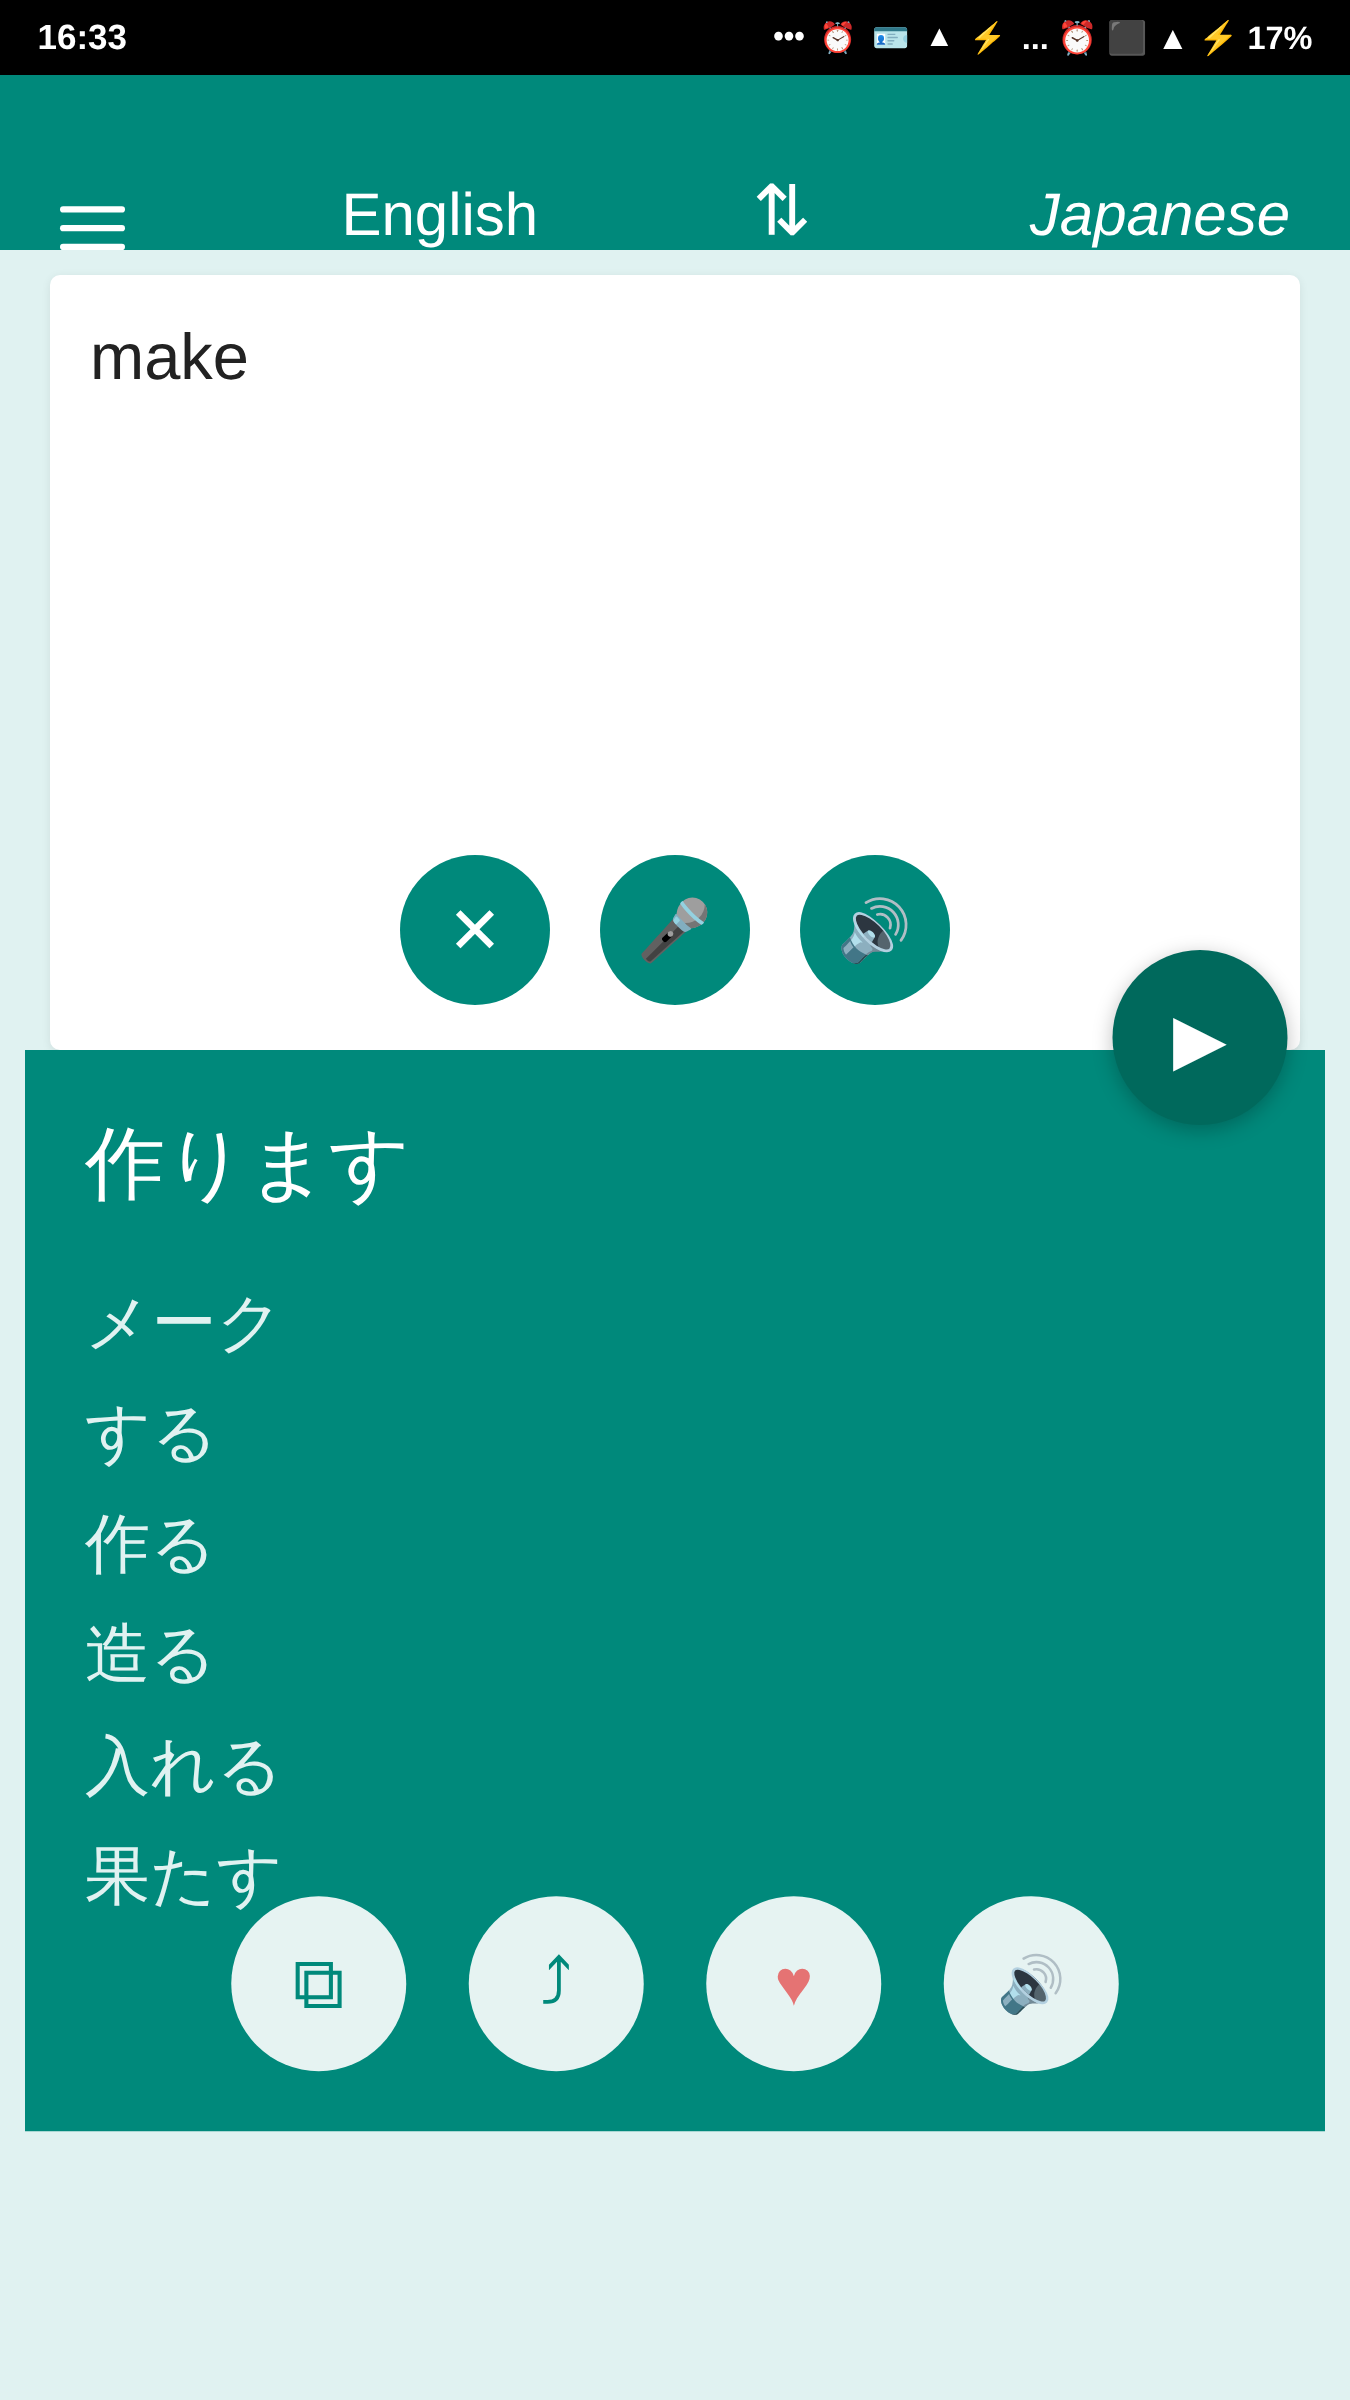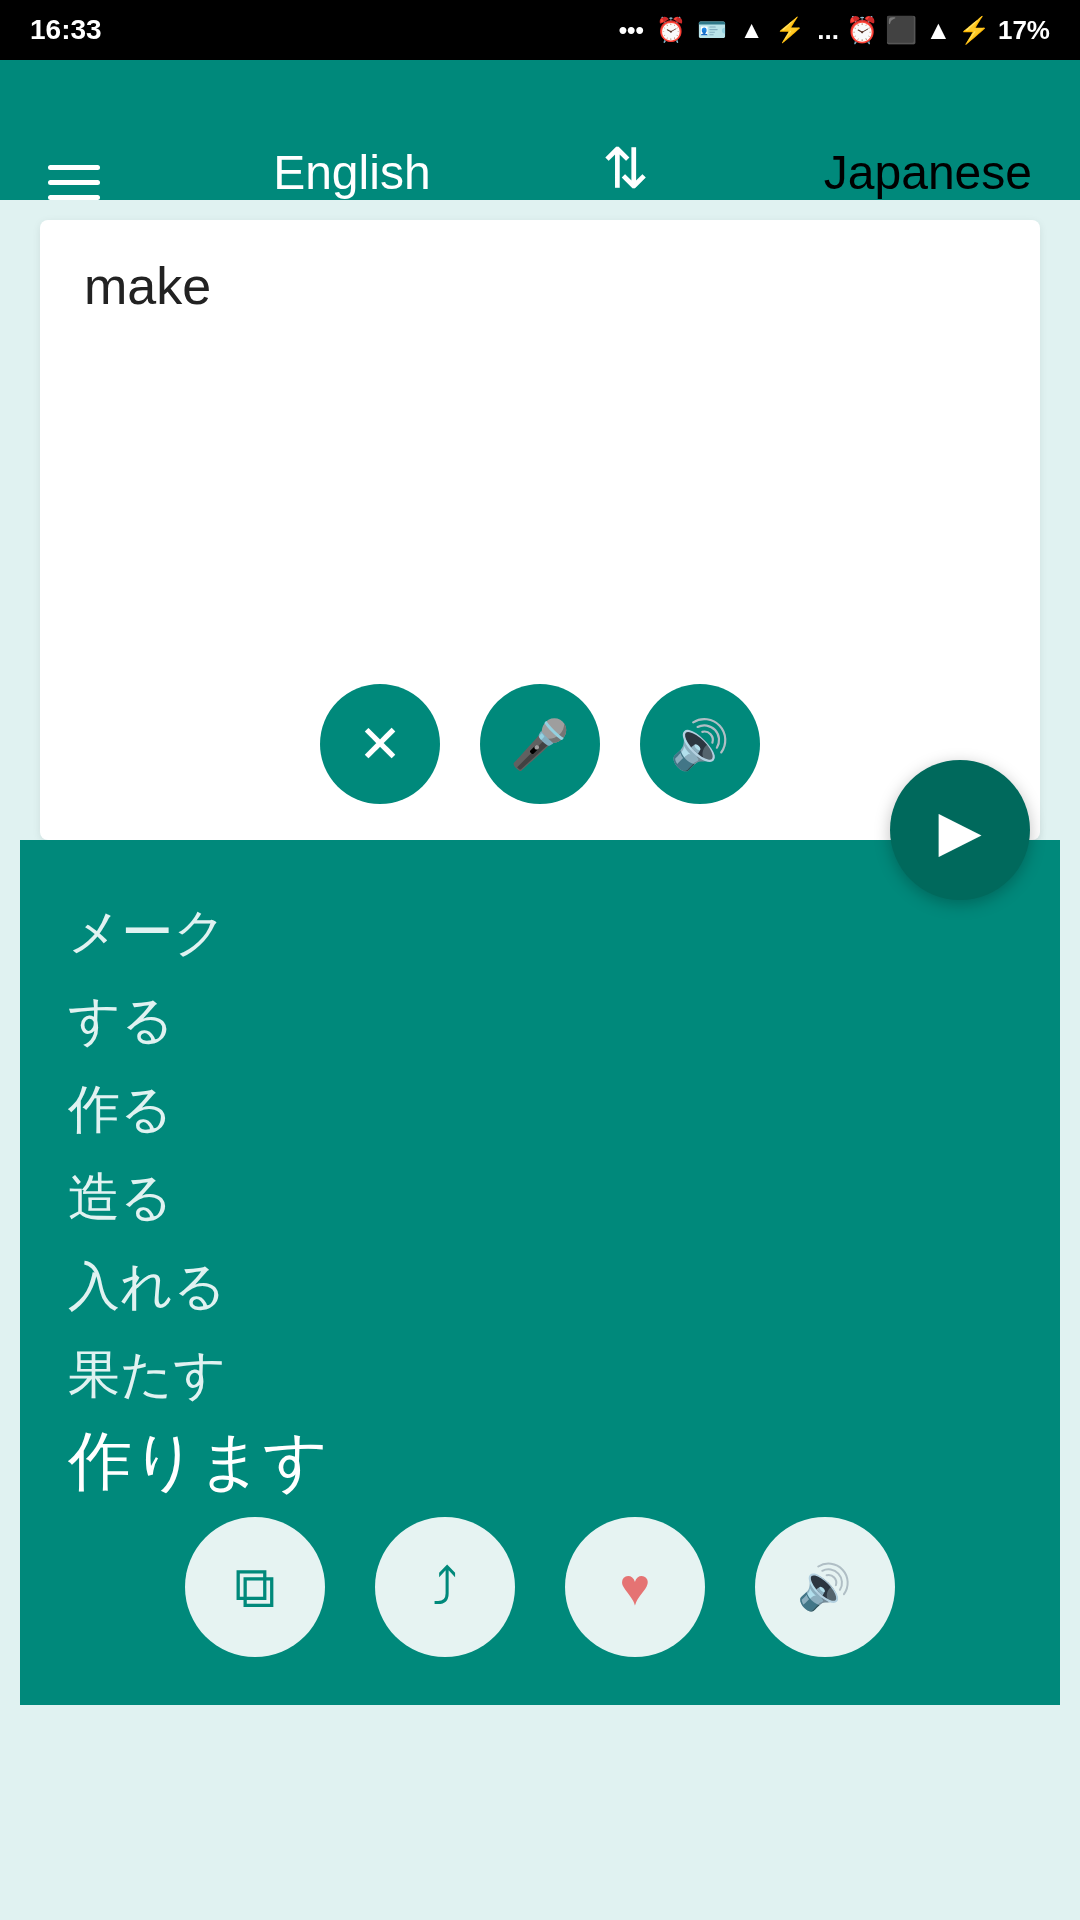--- a/index.html
+++ b/index.html
@@ -64,31 +64,32 @@
       cursor: pointer;
     }
     #swap-icon {
       color: #fff;
       font-size: 56px;
       cursor: pointer;
       transform: rotate(90deg);
       display: inline-block;
     }
     #target-lang {
-      color: #000000;
+      color: #ffffff;
       font-size: 48px;
       cursor: pointer;
+      font-style: italic;
     }
 
     
     #input-area {
       background: #fff;
       margin: 20px 20px 0 20px;
       border-radius: 8px;
-      padding: 36px 36px 120px 44px;
+      padding: 36px 36px 120px 32px;
       position: relative;
       min-height: 620px;
       box-shadow: 0 2px 8px rgba(0,0,0,0.08);
     }
     #input-text {
       font-size: 52px;
       color: #222;
       min-height: 300px;
     }
 
@@ -230,29 +231,29 @@
       </button>
     </div>
   </div>
 
   <button id="send-btn">
     <span style="font-size:56px;">▶</span>
   </button>
 </div>
 
 <div id="result-area">
+  <div id="result-primary">作ります</div>
   <div id="result-alternatives">
     <span>メーク</span><br>
     <span>する</span><br>
     <span>作る</span><br>
     <span>造る</span><br>
     <span>入れる</span><br>
     <span>果たす</span>
   </div>
-  <div id="result-primary">作ります</div>
 
   <div id="result-actions">
     <button class="result-btn">
       <span>⧉</span>
     </button>
     <button class="result-btn">
       <span style="font-size:52px;">⤴</span>
     </button>
     <button class="result-btn">
       <span style="font-size:52px; color:#e57373;">♥</span>

